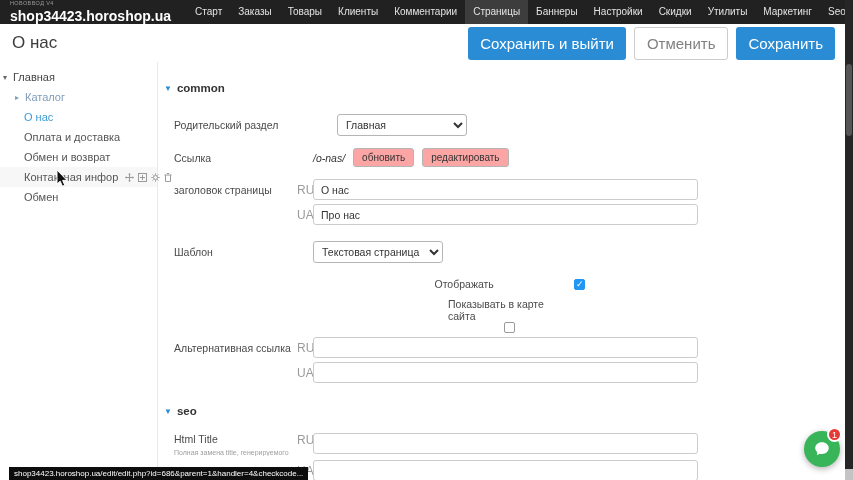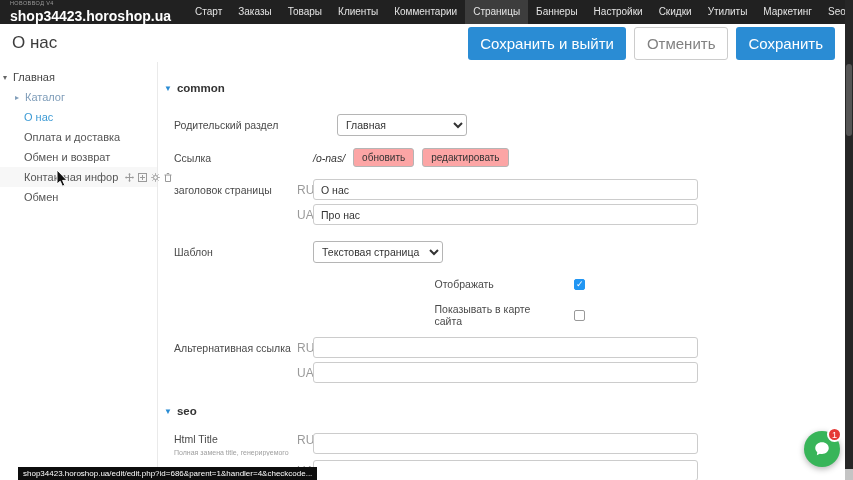--- a/index.html
+++ b/index.html
@@ -49,30 +49,30 @@
   .flabel .hint { font-size:7px; color:#9e9e9e; margin-top:4px; white-space:nowrap; overflow:hidden; width:150px; }
   .lang-slot { width:16px; flex-shrink:0; font-size:12px; color:#9a9a9a; }
   .form-input { width:385px; height:21px; border:1px solid #ccc; border-radius:3px; font-size:10.5px; padding:0 7px; color:#333; outline:none; font-family:inherit; background:#fff; }
   .form-select { width:130px; height:22px; border:1px solid #b5b5b5; border-radius:3px; font-size:10.5px; color:#333; padding:0 4px; background:#fff; font-family:inherit; outline:none; }
   .link-value { font-size:10.5px; color:#333;font-style:italic; }
   .mini-btn { border:1px solid #b5b5b5; background:#fca5a5; border-radius:3px; font-size:10px; color:#333; padding:3px 8px; margin-left:8px; cursor:pointer; font-family:inherit; }
   .checkbox { width:11px; height:11px; border:1px solid #999; border-radius:2px; background:#fff; position:relative; cursor:pointer; flex-shrink:0; }
   .checkbox.checked { background:#2196f3; border-color:#2196f3; }
   .checkbox.checked::after { content:"✓"; position:absolute; color:#fff; font-size:9px; font-weight:bold; left:1.5px; top:-1px; }
   .m-t20{margin-top:20px;gap:12px;} .m-t12{margin-top:12px;} .m-t4{margin-top:4px;} .m-t16{margin-top:16px;}
-  .m-t14{margin-top:14px;} .m-t17{margin-top:17px;} .m-t15{margin-top:15px;} .m-t22{margin-top:22px;}
+  .m-t14{margin-top:14px;} .m-t17{margin-top:17px;flex-direction:column;} .m-t15{margin-top:15px;} .m-t22{margin-top:22px;}
   .cb-row { height:14px;justify-content:center; }
 
   
   .scroll-track { position:absolute; right:0; top:0; width:8px; height:100%; background:#262626; z-index:14; }
   .scroll-thumb { position:absolute; top:64px; left:1px; width:6px; height:72px; background:#555; border-radius:3px; }
   .scroll-corner { position:absolute; bottom:0; left:0; width:8px; height:11px; background:#c4c4c4; }
 
   
-  .statusbar { position:absolute; left:18px; bottom:0; height:13px; background:#0d0d0d; color:#fff; font-size:8px; line-height:13px; padding:0 5px; z-index:20; white-space:nowrap; }
+  .statusbar { position:absolute; left:9px; bottom:0; height:13px; background:#0d0d0d; color:#fff; font-size:8px; line-height:13px; padding:0 5px; z-index:20; white-space:nowrap; }
 
   
   .chat-bubble { position:absolute; right:13px; bottom:13px; width:36px; height:36px; border-radius:50%; background:#38b559; display:flex; align-items:center; justify-content:center; box-shadow:0 2px 6px rgba(0,0,0,.3); z-index:22; cursor:pointer; }
   .chat-badge { position:absolute; top:-4px; right:-2px; min-width:15px; height:15px; padding:0 2px; border-radius:8px; background:#e53935; color:#fff; font-size:9px; display:flex; align-items:center; justify-content:center; border:2px solid #fff; }
 
   
   .cursor { position:absolute; left:56px; top:170px; z-index:30; pointer-events:none; }
 </style>
 </head>
 <body>

